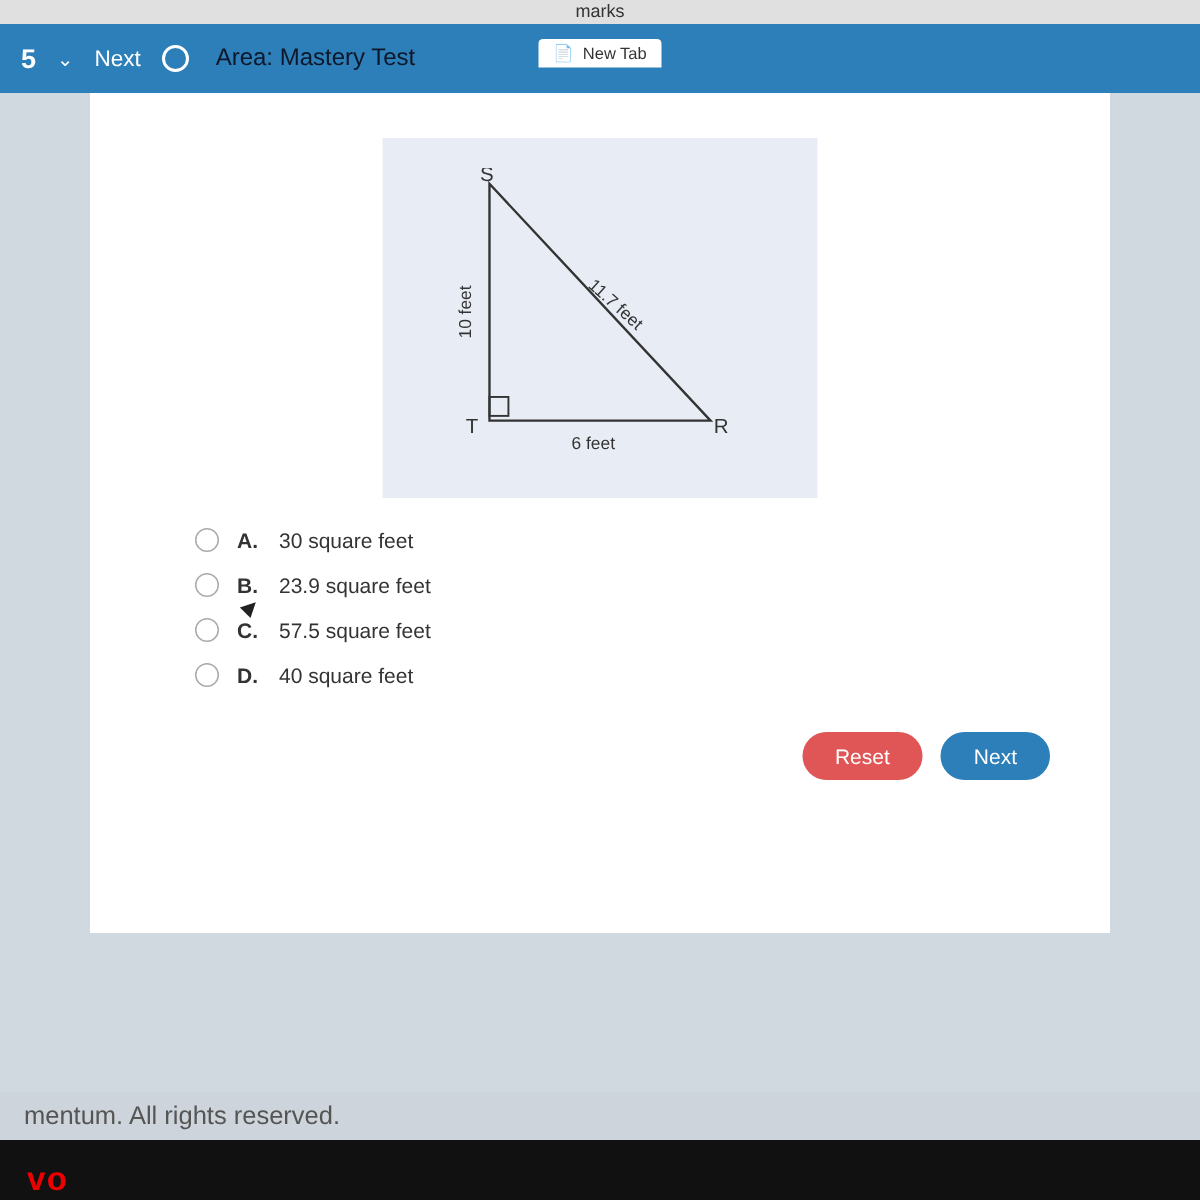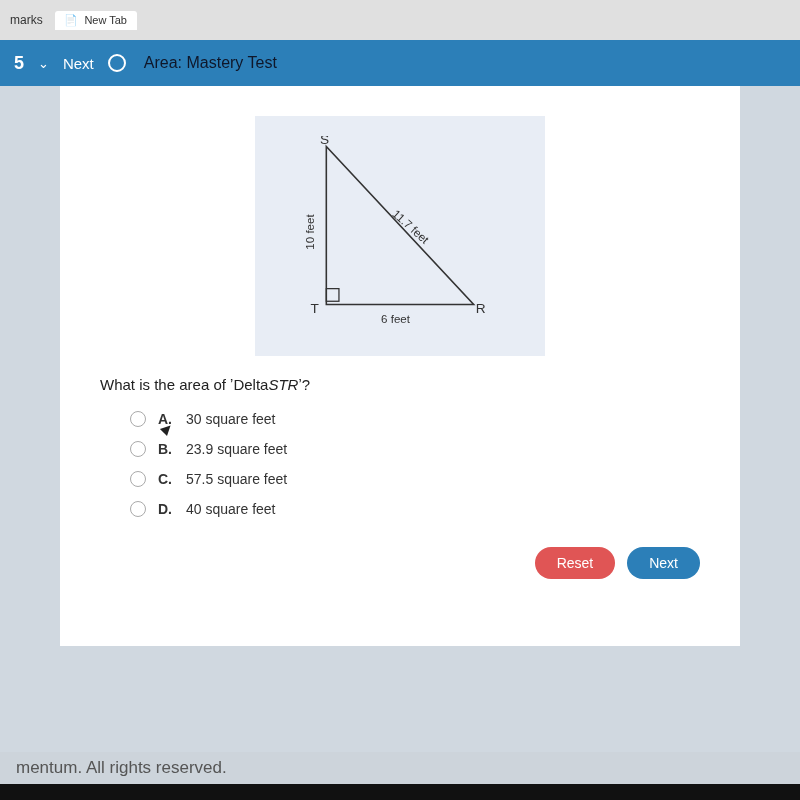--- a/index.html
+++ b/index.html
@@ -6,28 +6,29 @@
     body {
       width: 800px;
       height: 800px;
       background: #1a1a1a;
       font-family: Arial, sans-serif;
       overflow: hidden;
     }
 
     
     .browser-bar {
-      height: 40px;
+      height: 16px;
       background: #e0e0e0;
       display: flex;
       align-items: center;
       padding: 0 10px;
       font-size: 12px;
       color: #333;
       gap: 12px;
+      flex-direction: column;
     }
     .browser-tab {
       background: #fff;
       padding: 3px 10px;
       border-radius: 3px 3px 0 0;
       font-size: 11px;
       display: flex;
       align-items: center;
       gap: 6px;
     }
@@ -249,23 +250,20 @@
         <text x="162" y="168" font-size="13" fill="#333" font-family="Arial">R</text>
 
         <text x="-10" y="90" font-size="11" fill="#333" font-family="Arial" transform="rotate(-90,8,90)">10 feet</text>
 
         <text x="82" y="75" font-size="11" fill="#333" font-family="Arial" transform="rotate(42,82,75)">11.7 feet</text>
 
         <text x="72" y="178" font-size="11" fill="#333" font-family="Arial">6 feet</text>
       </svg>
     </div>
 
-    <div class="question-text">
-      What is the area of ʼDelta<em>STR</em>ʼ?
-    </div>
 
     <div class="answer-options">
       <div class="answer-option">
         <div class="radio-circle"></div>
         <span class="option-letter">A.</span>
         <span class="option-text">30 square feet</span>
       </div>
       <div class="answer-option">
         <div class="radio-circle"></div>
         <span class="option-letter">B.</span>

